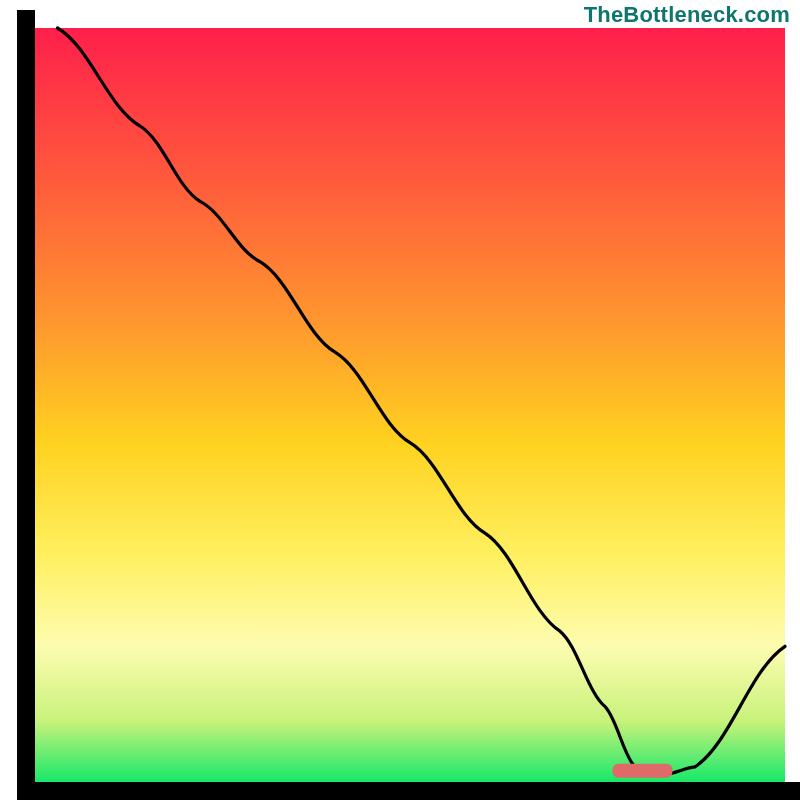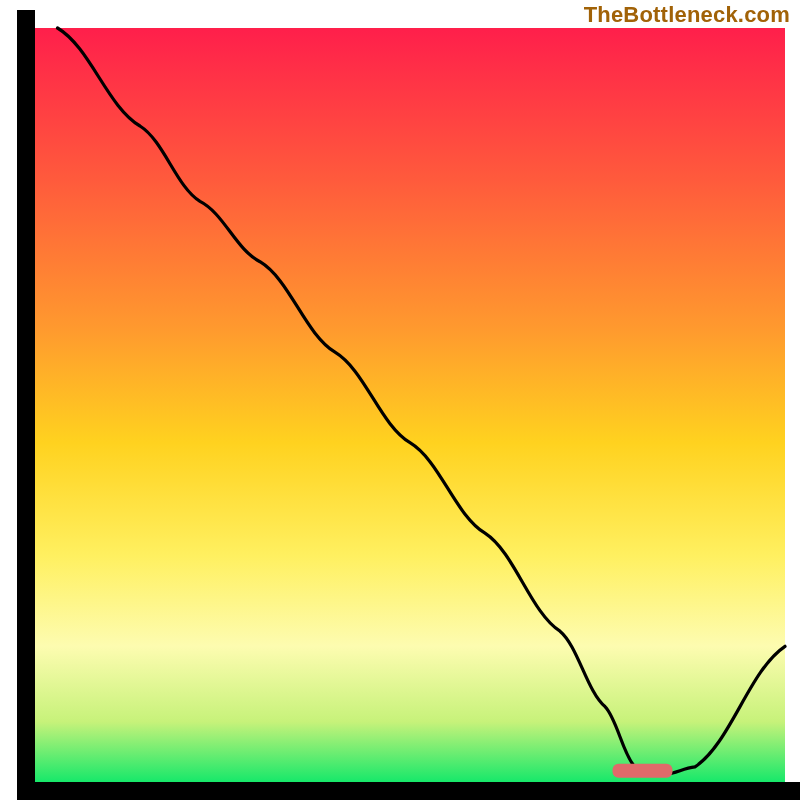--- a/index.html
+++ b/index.html
@@ -16,21 +16,21 @@
     width: 800px;
     height: 800px;
     box-sizing: border-box;
   }
   .watermark {
     position: absolute;
     top: 2px;
     right: 10px;
     font-size: 22px;
     font-weight: 600;
-    color: #a16207;
+    color: #0f766e;
     letter-spacing: 0.2px;
   }
   svg {
     display: block;
   }
 </style>
 </head>
 <body>
 
 <div class="frame">

